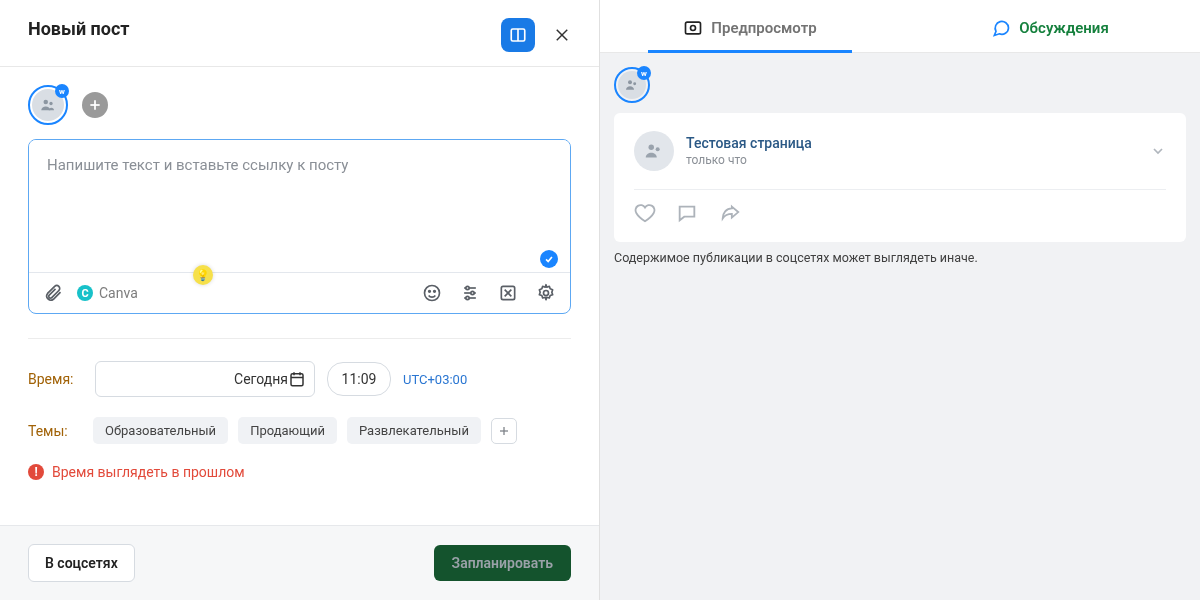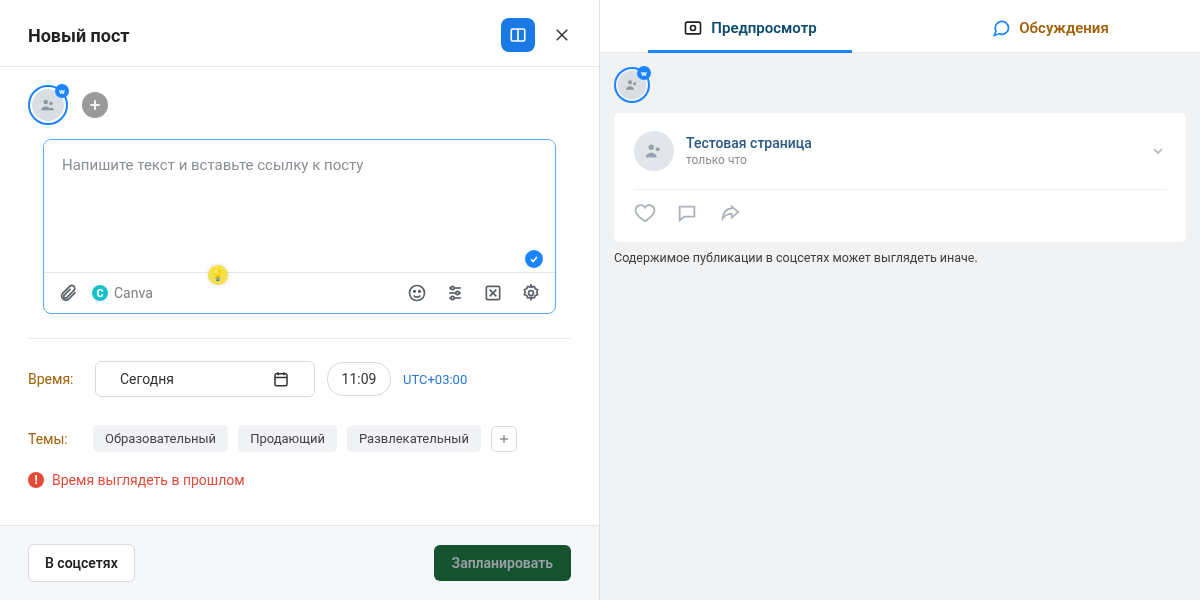--- a/index.html
+++ b/index.html
@@ -1,62 +1,62 @@
 <!DOCTYPE html>
 <html><head>
 <meta charset="utf-8">
 <style>
 * { box-sizing: border-box; margin: 0; padding: 0; font-family: -apple-system, BlinkMacSystemFont, "Segoe UI", Roboto, Helvetica, Arial, sans-serif; }
 body { background: #fff; width: 1200px; height: 600px; overflow: hidden; }
 .app { display: flex; height: 600px; }
 .left-pane { width: 600px; display: flex; flex-direction: column; border-right: 1px solid #e0e0e0; }
 .right-pane { flex: 1; display: flex; flex-direction: column; background: #fff; }
-.left-header { display: flex; align-items: center; justify-content: space-between; padding: 18px 28px 14px 28px; }
+.left-header { display: flex; align-items: flex-start; justify-content: space-between; padding: 18px 28px 14px 28px; }
 .title { font-size: 18px; font-weight: 700; color: #222; }
 .hdr-actions { display: flex; align-items: center; gap: 18px; }
 .blue-btn { width: 34px; height: 34px; background: #197ae6; border-radius: 8px; display: flex; align-items: center; justify-content: center; cursor: pointer; }
 .close-x { font-size: 22px; color: #333; cursor: pointer; line-height: 1; }
 .hr { height: 1px; background: #e8e8e8; margin: 0; }
 .accounts-row { display: flex; align-items: center; gap: 14px; padding: 18px 28px 14px 28px; }
 .avatar-outer { width: 40px; height: 40px; border-radius: 50%; border: 2px solid #1a85ff; display: flex; align-items: center; justify-content: center; position: relative; }
 .avatar-inner { width: 32px; height: 32px; border-radius: 50%; background: #d9dee4; display: flex; align-items: center; justify-content: center; color: #9aa3ad; }
 .vk-badge { position: absolute; top: -3px; right: -3px; width: 14px; height: 14px; border-radius: 50%; background: #1a85ff; color:#fff; font-size:8px; display:flex; align-items:center; justify-content:center; font-weight:700;}
 .add-acc { width: 26px; height: 26px; border-radius: 50%; background: #9a9a9a; color: #fff; display: flex; align-items: center; justify-content: center; font-size: 18px; cursor: pointer; }
-.compose-box { margin: 0 43px; border: 1.5px solid #5da8f3; border-radius: 8px; overflow: hidden; background: #fff; }
+.compose-box { margin: 0 28px; border: 1.5px solid #5da8f3; border-radius: 8px; overflow: hidden; background: #fff; }
 .textarea { width: 100%; border: none; outline: none; resize: none; padding: 16px 18px 10px 18px; font-size: 15px; color: #333; height: 106px; }
 .textarea::placeholder { color: #8a8f96; }
 .check-row { display:flex; justify-content:flex-end; padding: 0 12px 4px 0;}
 .check-bubble { width:18px; height:18px; border-radius:50%; background:#1a85ff; display:flex; align-items:center; justify-content:center; color:#fff; font-size:11px;}
 .compose-tools { display: flex; align-items: center; justify-content: space-between; padding: 10px 14px; border-top: 1px solid #e3e7ed; }
 .tools-left { display: flex; align-items: center; gap: 14px; position: relative; }
 .tools-right { display: flex; align-items: center; gap: 18px; }
 .tool-icon { width: 20px; height: 20px; color: #555; cursor: pointer; display:flex; align-items:center; justify-content:center;}
 .canva-chip { display: flex; align-items: center; gap: 6px; color: #7d7d7d; font-size: 14px; cursor:pointer;}
 .canva-c { width: 16px; height: 16px; border-radius: 50%; background: #18c1c9; color: #fff; font-size: 11px; display:flex; align-items:center; justify-content:center; font-weight:700;}
 .yellow-dot { position:absolute; top:-18px; left:150px; width:20px; height:20px; border-radius:50%; background:#f6e04a; box-shadow:0 0 4px rgba(0,0,0,.15); display:flex; align-items:center; justify-content:center; font-size:11px;}
 .section { padding: 0 28px; }
 .sep { height:1px; background:#ececec; margin:24px 28px 0 28px;}
 .time-row { display: flex; align-items: center; gap: 12px; margin-top: 22px; }
 .fld-label { font-size: 14px; color: #a16207; min-width: 55px; }
-.date-input { display:flex; align-items:center; justify-content:space-between; border:1px solid #d6dbe1; border-radius:6px; padding:8px 24px; font-size:14px; color:#333; width:220px; cursor:pointer;}
+.date-input { display:flex; align-items:center; justify-content:flex-end; border:1px solid #d6dbe1; border-radius:6px; padding:8px 8px; font-size:14px; color:#333; width:220px; cursor:pointer;}
 .time-input { border:1px solid #d6dbe1; border-radius:16px; padding:8px 10px; font-size:14px; color:#333; width:64px; text-align:center; cursor:pointer;}
 .tz { color:#2a76d2; font-size:13px; cursor:pointer;}
-.themes-row { display:flex; align-items:center; gap:10px; margin-top:28px; flex-wrap:wrap; }
+.themes-row { display:flex; align-items:center; gap:10px; margin-top:20px; flex-wrap:wrap; }
 .chip { background:#f0f2f5; border-radius:5px; padding:6px 12px; font-size:13px; color:#444; cursor:pointer;}
 .chip-add { width:26px; height:26px; border:1px solid #d6dbe1; border-radius:5px; display:flex; align-items:center; justify-content:center; cursor:pointer; color:#7a7f85;}
 .error-row { display:flex; align-items:center; gap:8px; margin-top:20px; color:#e24a3b; font-size:14px;}
 .err-icon { width:16px; height:16px; border-radius:50%; background:#e24a3b; color:#fff; display:flex; align-items:center; justify-content:center; font-size:12px; font-weight:700;}
 .footer { margin-top: auto; background:#f6f7f8; border-top:1px solid #e6e8eb; padding:18px 28px; display:flex; align-items:center; justify-content:space-between;}
 .btn-secondary { background:#fff; border:1px solid #d6dbe1; border-radius:6px; padding:10px 16px; font-size:14px; font-weight:600; color:#222; cursor:pointer;}
 .btn-primary-dis { background:#14532d; border:none; border-radius:6px; padding:10px 18px; font-size:14px; font-weight:600; color:#9aa1a8; cursor:not-allowed;}
 .right-tabs { display:flex; border-bottom:1px solid #e8e8e8; }
 .tab { flex:1; display:flex; align-items:center; justify-content:center; gap:8px; padding:18px 0 14px 0; font-size:15px; font-weight:600; cursor:pointer; position:relative;}
-.tab-active { color:#0c4a6e; }
+.tab-active { color:#737373; }
 .tab-active::after { content:""; position:absolute; bottom:-1px; left:48px; right:48px; height:3px; background:#1a85ff; }
-.tab-inactive { color:#a16207; }
+.tab-inactive { color:#15803d; }
 .tab .ticon { display:flex; }
 .preview-body { flex:1; background:#f1f2f4; padding:14px; overflow:auto;}
 .preview-av-strip { margin-bottom:10px; }
 .preview-av { width:36px; height:36px; border-radius:50%; border:2px solid #1a85ff; display:flex; align-items:center; justify-content:center; position:relative;}
 .preview-av .inner{ width:28px; height:28px; border-radius:50%; background:#d9dee4; display:flex; align-items:center; justify-content:center; color:#9aa3ad;}
 .card { background:#fff; border-radius:6px; padding:18px 20px; }
 .card-top { display:flex; align-items:center; gap:12px; }
 .pg-av { width:40px; height:40px; border-radius:50%; background:#e2e6eb; display:flex; align-items:center; justify-content:center; color:#a6adb5;}
 .pg-name { color:#2a5885; font-size:14px; font-weight:500; }
 .pg-sub { color:#8a8f96; font-size:12px; margin-top:2px;}

